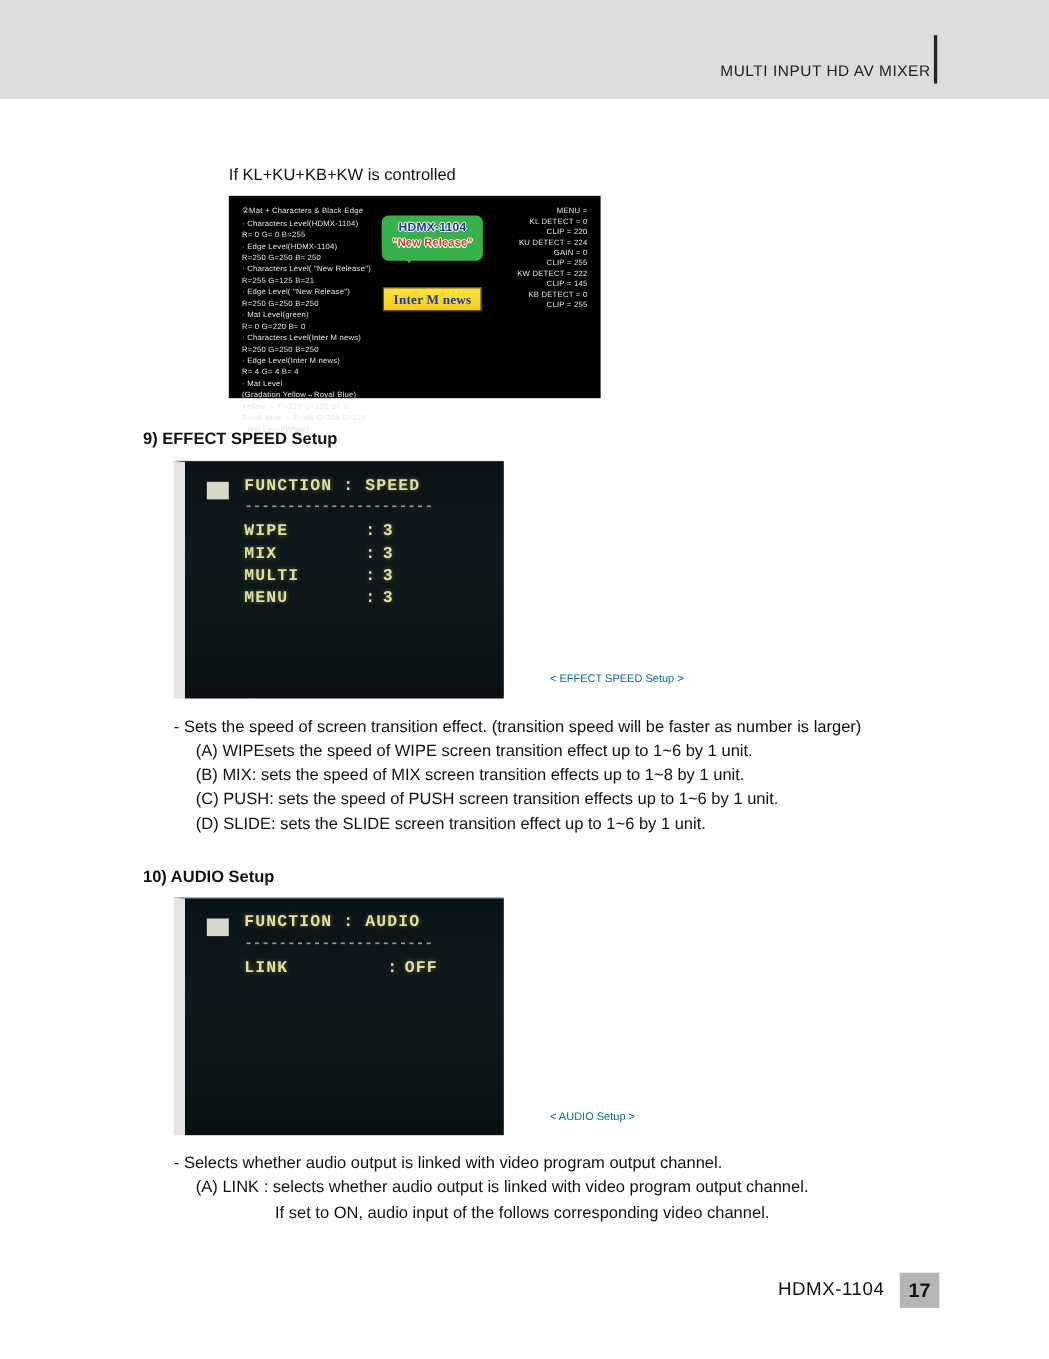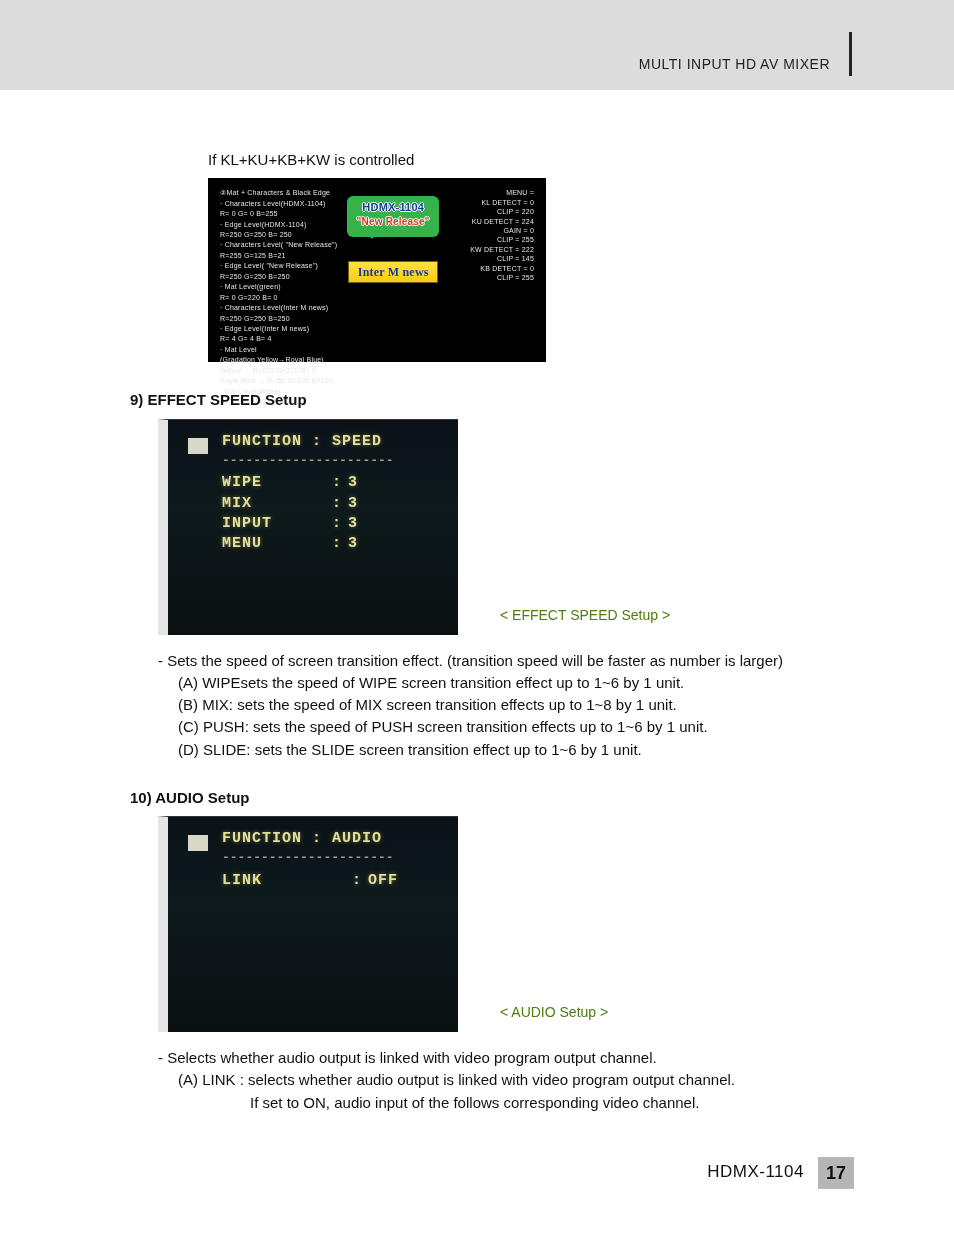--- a/index.html
+++ b/index.html
@@ -18,21 +18,21 @@
   .top-rule {
     position: absolute;
     right: 102px;
     top: 32px;
     width: 3px;
     height: 44px;
     background: #222;
   }
   .top-title {
     position: absolute;
-    right: 124px;
+    right: 108px;
     top: 56px;
     font-size: 14px;
     letter-spacing: 0.5px;
     color: #222;
   }
   .page {
     padding: 60px 100px 40px 130px;
     font-size: 15px;
     line-height: 1.35;
   }
@@ -119,21 +119,21 @@
     position:absolute; left:20px; top:18px; width:20px; height:16px; background:#d8d8c8;
   }
   .crt .title-row { margin-left: 40px; }
   .crt .dashes { margin-left: 40px; color:#9a9a7a; font-size:13px; letter-spacing:0; }
   .crt .rows { margin-left: 40px; margin-top: 4px; }
   .crt .row { display:flex; }
   .crt .row .k { width: 110px; }
   .crt .row .c { width: 16px; }
   .crt .hl { color:#e2dfa0; text-shadow:0 0 4px #6a6a30; }
 
-  .caption { font-size:14px; color:#4d7c0f; margin-left: 12px; margin-bottom: 10px; }
+  .caption { font-size:10px; color:#0369a1; margin-left: 12px; margin-bottom: 10px; }
 
   .body-text { margin-left: 28px; margin-top: 16px; }
   .body-text p { margin: 2px 0; }
   .body-text .indent1 { margin-left: 20px; }
   .body-text .indent2 { margin-left: 92px; }
 
   .footer {
     margin-top: 44px;
     display:flex;
     justify-content:flex-end;
@@ -219,21 +219,21 @@
           <span class="k">WIPE</span>
             <span class="c">:</span>
             <span>3</span>
         </div>
         <div class="row hl">
           <span class="k">MIX</span>
             <span class="c">:</span>
             <span>3</span>
         </div>
         <div class="row hl">
-          <span class="k">INPUT</span>
+          <span class="k">MULTI</span>
             <span class="c">:</span>
             <span>3</span>
         </div>
         <div class="row hl">
           <span class="k">MENU</span>
             <span class="c">:</span>
             <span>3</span>
         </div>
       </div>
     </div>

